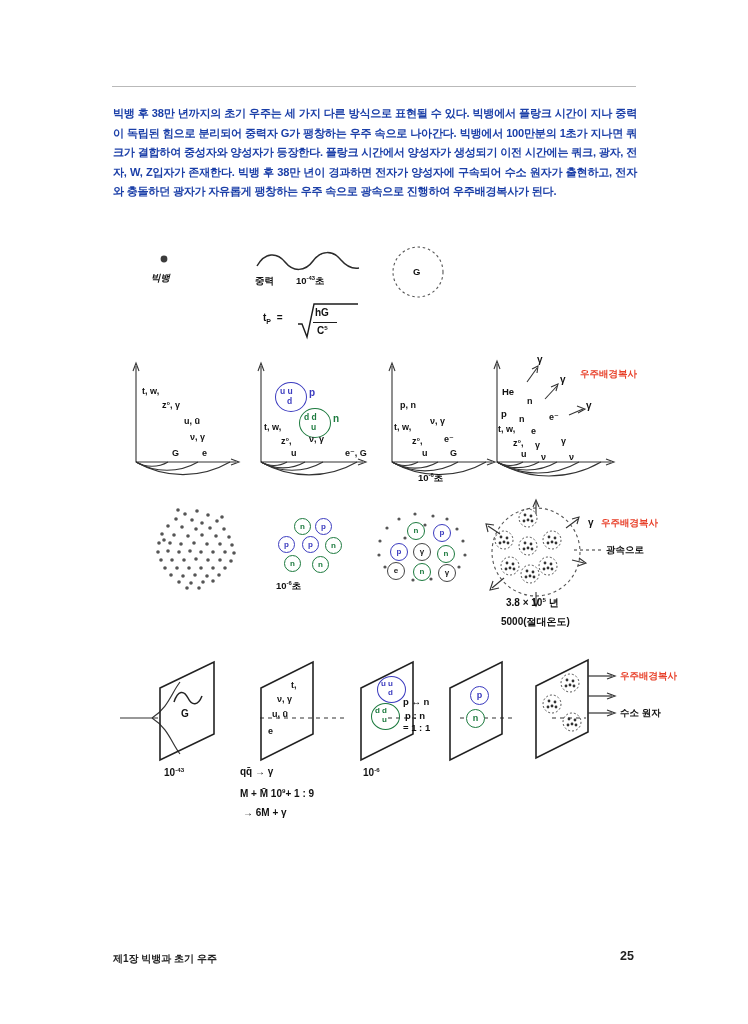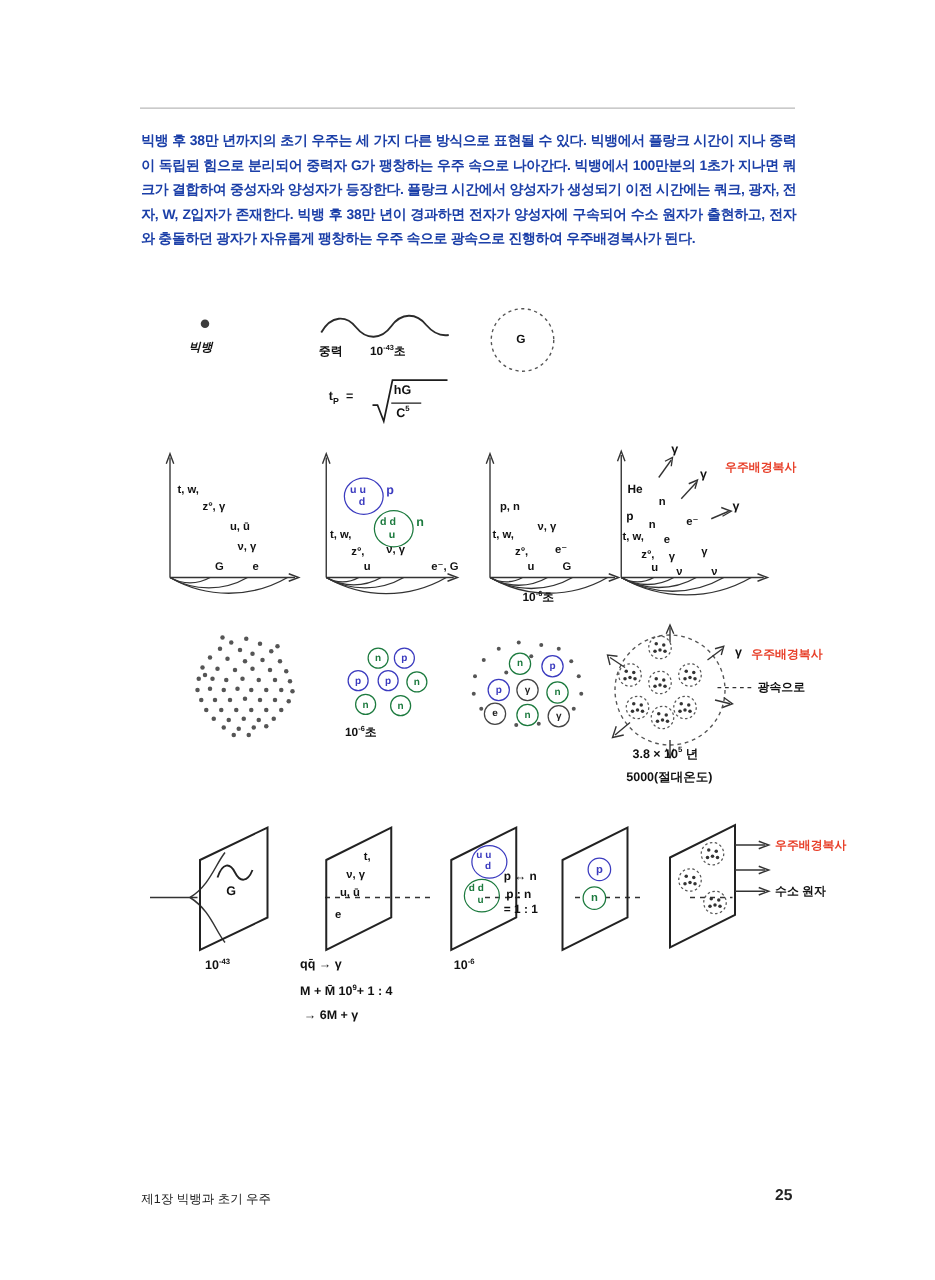--- a/index.html
+++ b/index.html
@@ -26,21 +26,21 @@
   svg{overflow:visible;display:block;}
 
   
   .tok{position:absolute;border-radius:50%;display:flex;align-items:center;justify-content:center;
        font-size:8px;font-weight:700;line-height:1;background:#fff;}
   .tok.b{border:1.3px solid #3b3bbf;color:#3b3bbf;}
   .tok.g{border:1.3px solid #1c7a3e;color:#1c7a3e;}
   .tok.k{border:1.3px solid #444;color:#222;}
 
   
-  .foot-left{position:absolute;left:113px;top:952px;font-size:10px;font-weight:400;color:#222;}
+  .foot-left{position:absolute;left:113px;top:952px;font-size:10px;font-weight:700;color:#222;}
   .foot-right{position:absolute;left:620px;top:949px;font-size:12.5px;font-weight:700;color:#222;}
 
   sup{font-size:0.62em;vertical-align:super;font-weight:700;}
 </style>
 </head>
 <body>
 
 <div class="page">
 
   <div class="top-rule"></div>
@@ -448,21 +448,21 @@
   <div class="abs" style="left:255px;top:656px;">
     <svg width="70" height="110">
       <path d="M6,32 L58,6 L58,78 L6,104 Z" fill="none" stroke="#222" stroke-width="1.6"></path>
     </svg>
     <div class="lbl" style="left:36px;top:24px;">t,</div>
     <div class="lbl" style="left:22px;top:38px;">ν, γ</div>
     <div class="lbl" style="left:17px;top:53px;">u, ū</div>
     <div class="lbl" style="left:13px;top:70px;">e</div>
     <div class="lbl-k" style="left:-15px;top:110px;font-size:10px;">qq̄ → γ</div>
     <div class="lbl-k" style="left:-15px;top:131px;font-size:10px;">
-      <span>M + M̄  10</span><sup>9</sup><span>+ 1 : 4</span>
+      <span>M + M̄  10</span><sup>9</sup><span>+ 1 : 9</span>
     </div>
     <div class="lbl-k" style="left:-12px;top:151px;font-size:10px;">→ 6M + γ</div>
   </div>
 
   <div class="abs" style="left:355px;top:656px;">
     <svg width="70" height="110">
       <path d="M6,32 L58,6 L58,78 L6,104 Z" fill="none" stroke="#222" stroke-width="1.6"></path>
     </svg>
     <div class="abs" style="left:22px;top:20px;width:27px;height:25px;border:1.4px solid #3b3bbf;border-radius:50%;">
       <div style="position:absolute;left:3px;top:2px;font-size:8px;font-weight:700;color:#3b3bbf;">u u</div>

